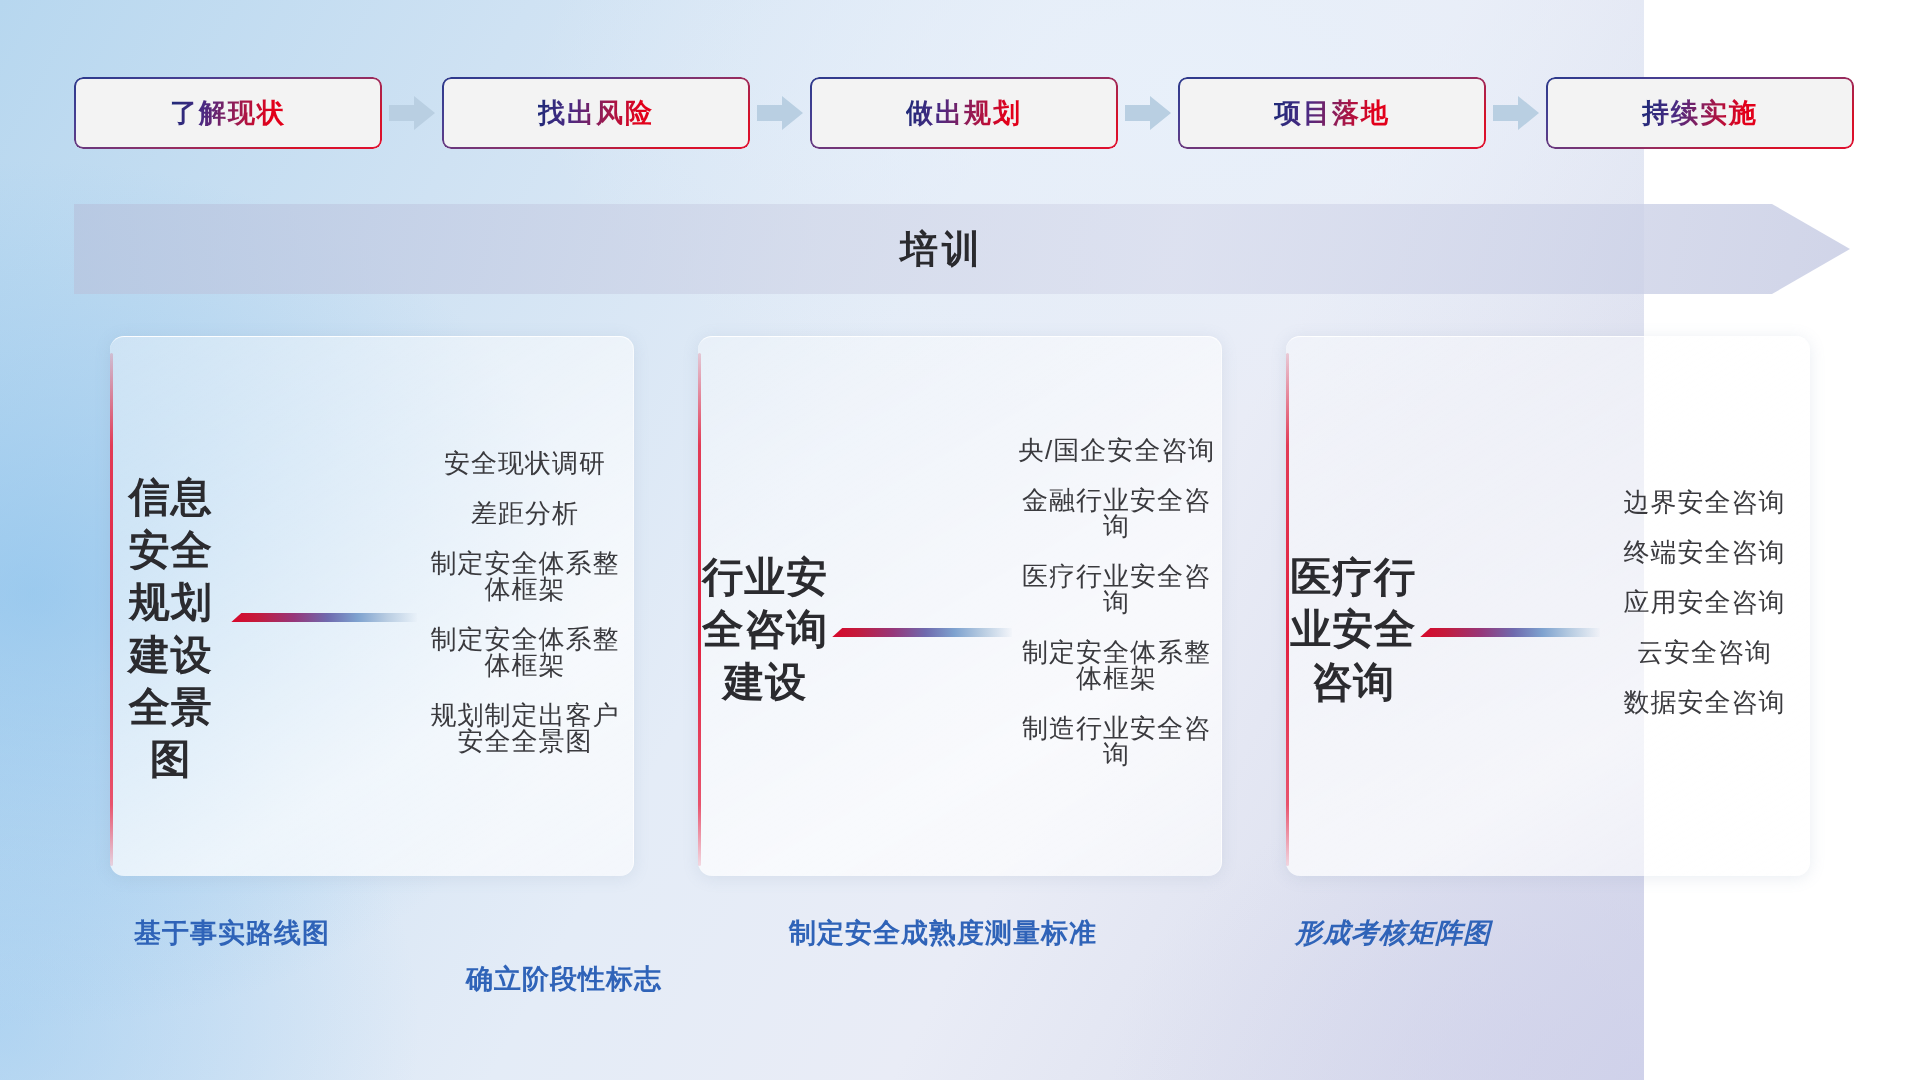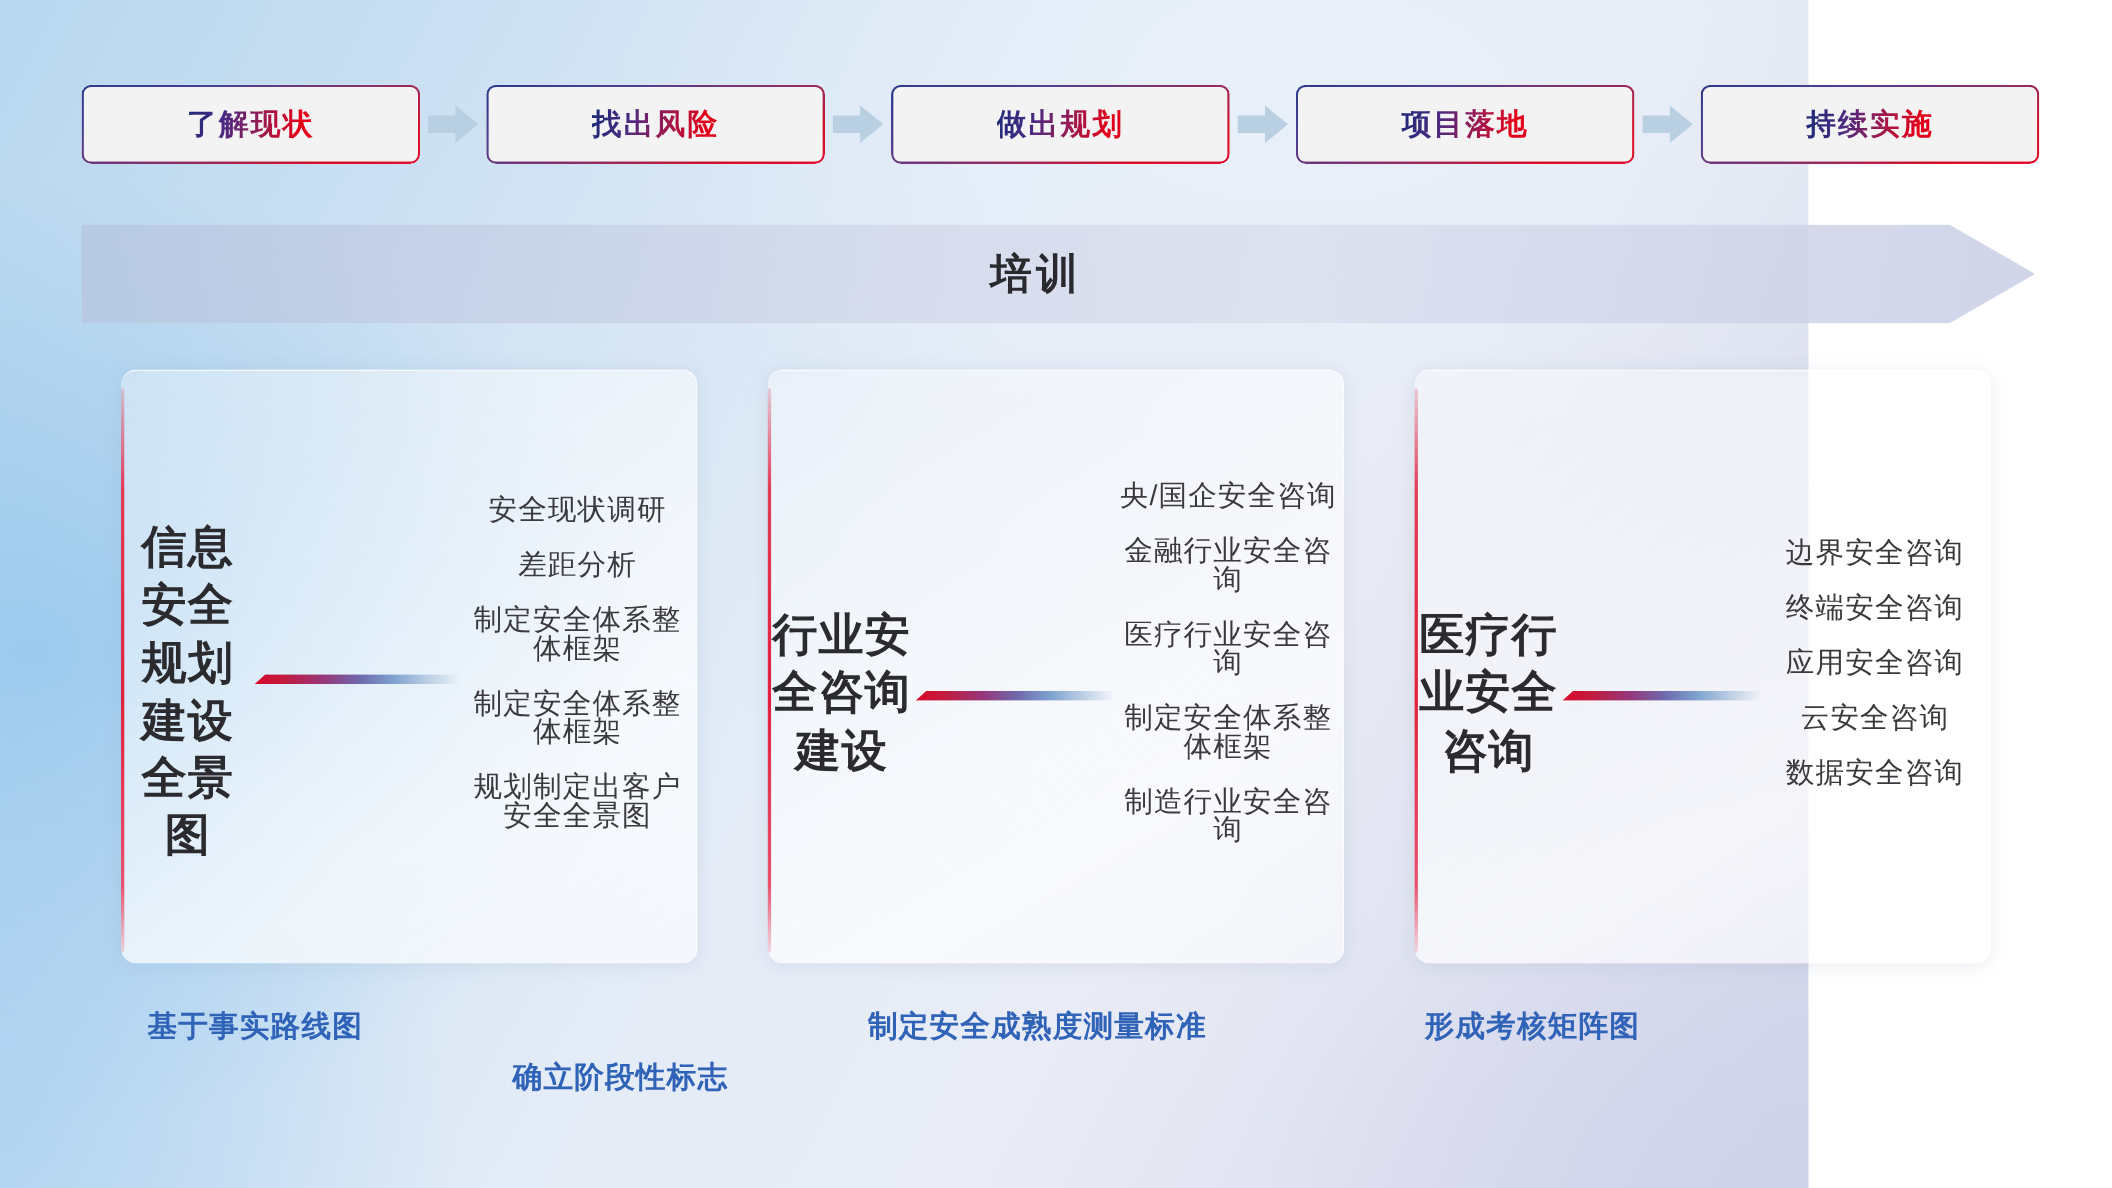--- a/index.html
+++ b/index.html
@@ -284,16 +284,16 @@
         <li>云安全咨询</li>
         <li>数据安全咨询</li>
       </ul>
     </div>
   </div>
 
   <div class="footer">
     <span class="footer-label" id="fl0" style="left: 134px;">基于事实路线图</span>
     <span class="footer-label" id="fl1" style="left: 466px; margin-top: 46px;">确立阶段性标志</span>
     <span class="footer-label" id="fl2" style="left: 789px;">制定安全成熟度测量标准</span>
-    <span class="footer-label" id="fl3" style="left: 1295px;">形成考核矩阵图</span>
+    <span class="footer-label" id="fl3" style="left: 1295px; font-style: italic;">形成考核矩阵图</span>
   </div>
 
 </div>
 
 </body></html>

